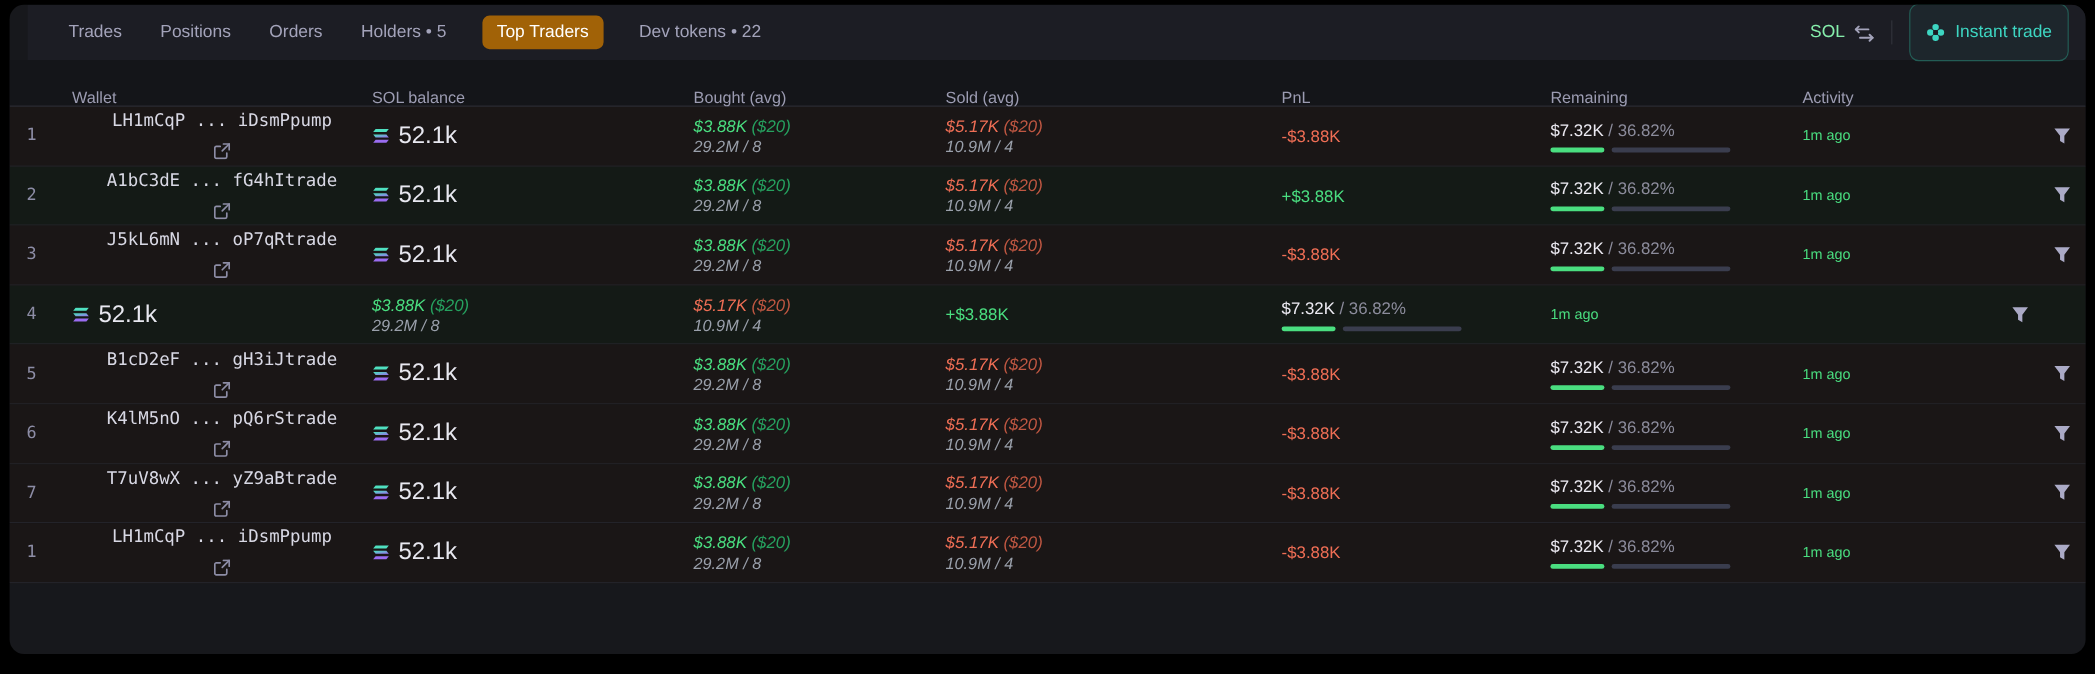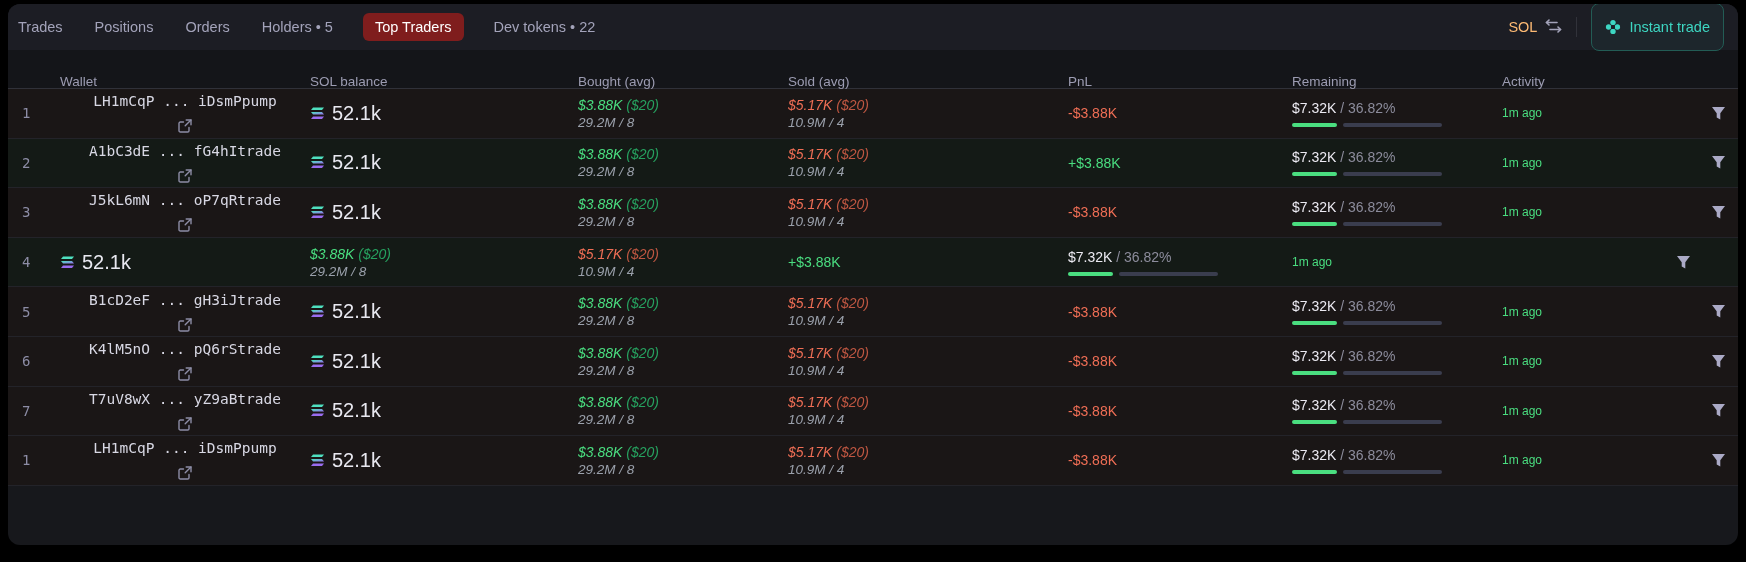--- a/index.html
+++ b/index.html
@@ -3,27 +3,27 @@
 <meta charset="utf-8">
 <style>
   * { margin:0; padding:0; box-sizing:border-box; }
   html,body { width:1746px; height:562px; background:#000; overflow:hidden;
               font-family:"Liberation Sans", sans-serif; }
   .panel { position:absolute; left:8px; top:4px; width:1730px; height:541px;
            background:#17181c; border-radius:12px; overflow:hidden; }
 
   
   .tabbar { height:46px; background:#1c1d24; display:flex; align-items:center;
-            padding:0 14px 0 8px; }
+            padding:0 14px 0 32px;margin-left:15px; }
   .tabs { display:flex; align-items:center; gap:28px; }
   .tab { color:#a3a3ba; font-size:14.5px; cursor:pointer; padding:6px 2px;
          border-radius:6px; white-space:nowrap; }
-  .tab.active { background:#7f1d1d; color:#ffffff; padding:6px 12px; }
+  .tab.active { background:#a16207; color:#ffffff; padding:6px 12px; }
   .tabbar-right { margin-left:auto; display:flex; align-items:center; gap:14px; }
-  .sol-switch { display:flex; align-items:flex-start; gap:8px; color:#fdba74;
+  .sol-switch { display:flex; align-items:flex-end; gap:8px; color:#86efac;
                 font-size:14.5px; cursor:pointer; }
   .vdivider { width:1px; height:20px; background:#31323a; }
   .instant-btn { display:flex; align-items:center; gap:8px; height:48px;
                  padding:0 13px; border:1px solid #235c55; border-radius:8px;
                  background:rgba(61,214,194,0.05); color:#3dd6c2;
                  font-size:14.5px; cursor:pointer; }
 
   
   .grid-row { display:grid;
      grid-template-columns:52px 250px 268px 210px 280px 224px 210px 201px 35px;

